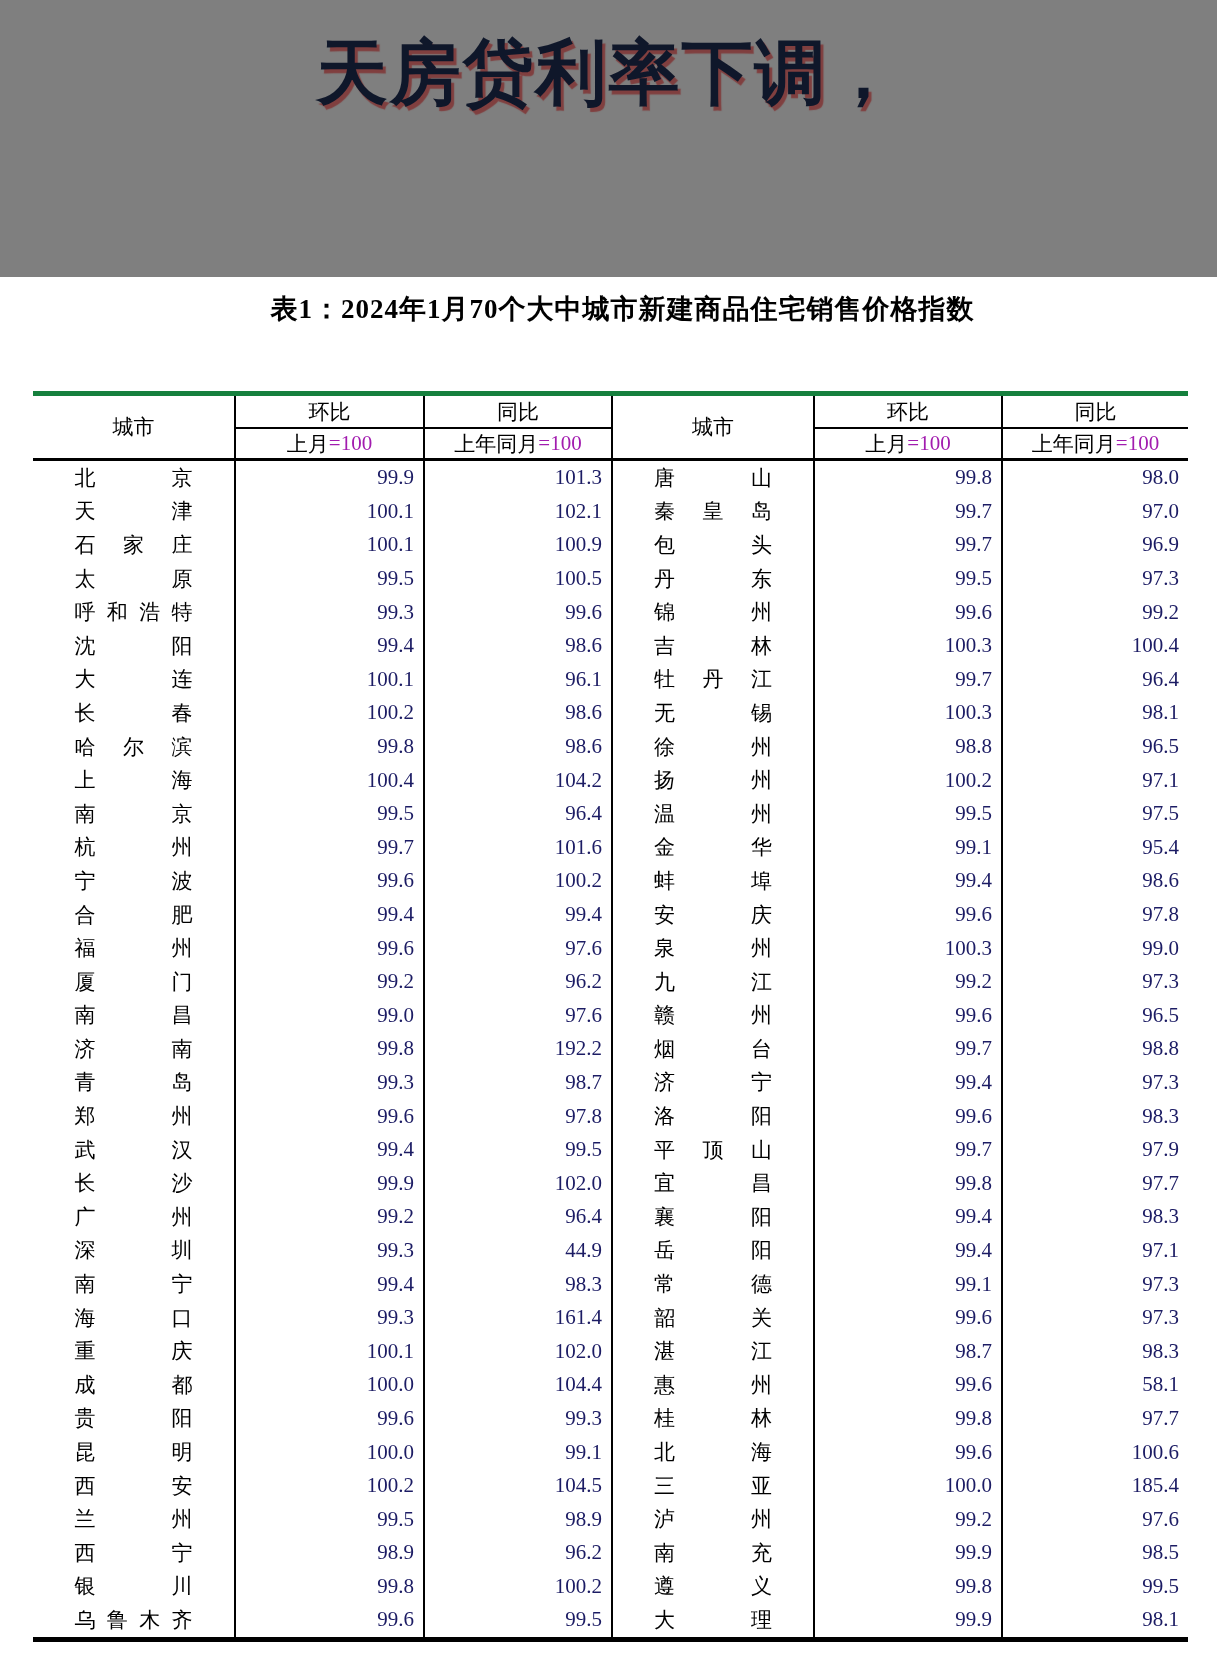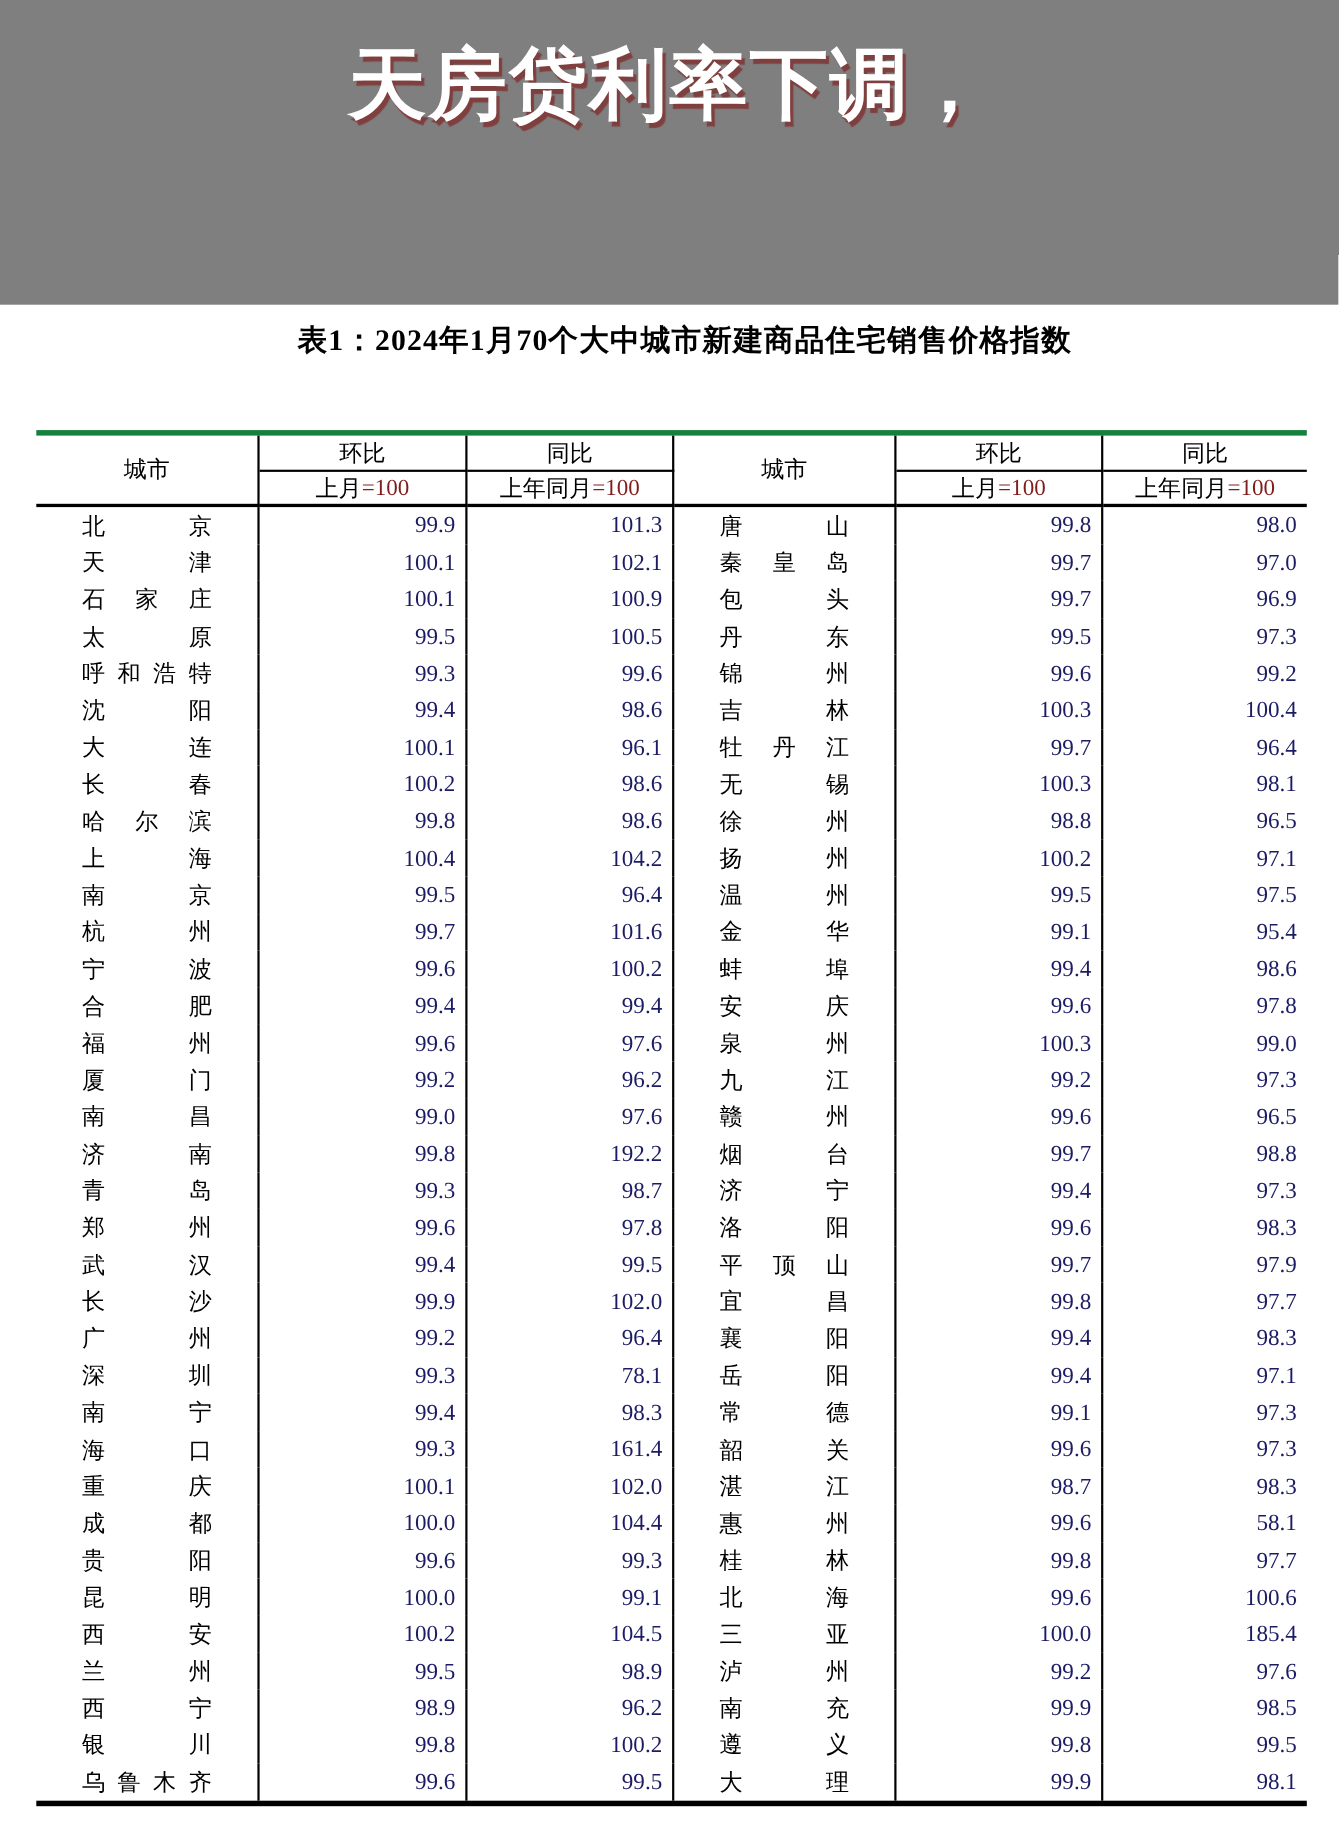--- a/index.html
+++ b/index.html
@@ -6,23 +6,23 @@
   .page{
     position:relative;width:1217px;height:1665px;overflow:hidden;background:#ffffff;
     font-family:"Liberation Serif","DejaVu Serif",serif;
   }
   
   .banner{
     position:absolute;left:0;top:0;width:100%;height:277px;
     background:#7f7f7f;text-align:center;box-sizing:border-box;padding-top:34px;
   }
   .banner-line{
-    font-family:Liberation Serif, serif;
+    font-family:Liberation Mono, monospace;
     font-weight:900;font-size:71px;line-height:89px;letter-spacing:2px;
-    color:#ffffff;text-shadow:3px 4px 1px rgba(130,0,0,0.5);
+    color:#0f172a;text-shadow:3px 4px 1px rgba(130,0,0,0.5);
     white-space:nowrap;
   }
   
   .table-title{
     position:absolute;left:33px;top:279px;width:1155px;margin:12px;
     text-align:center;font-size:27px;font-weight:bold;color:#000;
     letter-spacing:1px;
   }
   
   .price-table{
@@ -44,21 +44,21 @@
   .hc-city-l{grid-column:1;grid-row:1 / span 2;}
   .hc-mom-l{grid-column:2;grid-row:1;}
   .hc-yoy-l{grid-column:3;grid-row:1;}
   .hc-city-r{grid-column:4;grid-row:1 / span 2;}
   .hc-mom-r{grid-column:5;grid-row:1;}
   .hc-yoy-r{grid-column:6;grid-row:1;}
   .hs-mom-l{grid-column:2;grid-row:2;}
   .hs-yoy-l{grid-column:3;grid-row:2;}
   .hs-mom-r{grid-column:5;grid-row:2;}
   .hs-yoy-r{grid-column:6;grid-row:2;}
-  .sub-suffix{color:#7f1d1d;}
+  .sub-suffix{color:#a21caf;}
   .city{justify-content:center;}
   .city-name{
     display:inline-block;width:118px;
     text-align:justify;text-align-last:justify;
     white-space:normal;
   }
   .val{justify-content:flex-end;padding-right:9px;color:#1c1c64;}
 </style>
 </head>
 <body>
@@ -334,21 +334,21 @@
       <div class="cell val vline">96.4</div>
       <div class="cell city vline">
         <span class="city-name">襄阳</span>
       </div>
       <div class="cell val vline">99.4</div>
       <div class="cell val">98.3</div>
       <div class="cell city vline">
         <span class="city-name">深圳</span>
       </div>
       <div class="cell val vline">99.3</div>
-      <div class="cell val vline">78.1</div>
+      <div class="cell val vline">44.9</div>
       <div class="cell city vline">
         <span class="city-name">岳阳</span>
       </div>
       <div class="cell val vline">99.4</div>
       <div class="cell val">97.1</div>
       <div class="cell city vline">
         <span class="city-name">南宁</span>
       </div>
       <div class="cell val vline">99.4</div>
       <div class="cell val vline">98.3</div>

